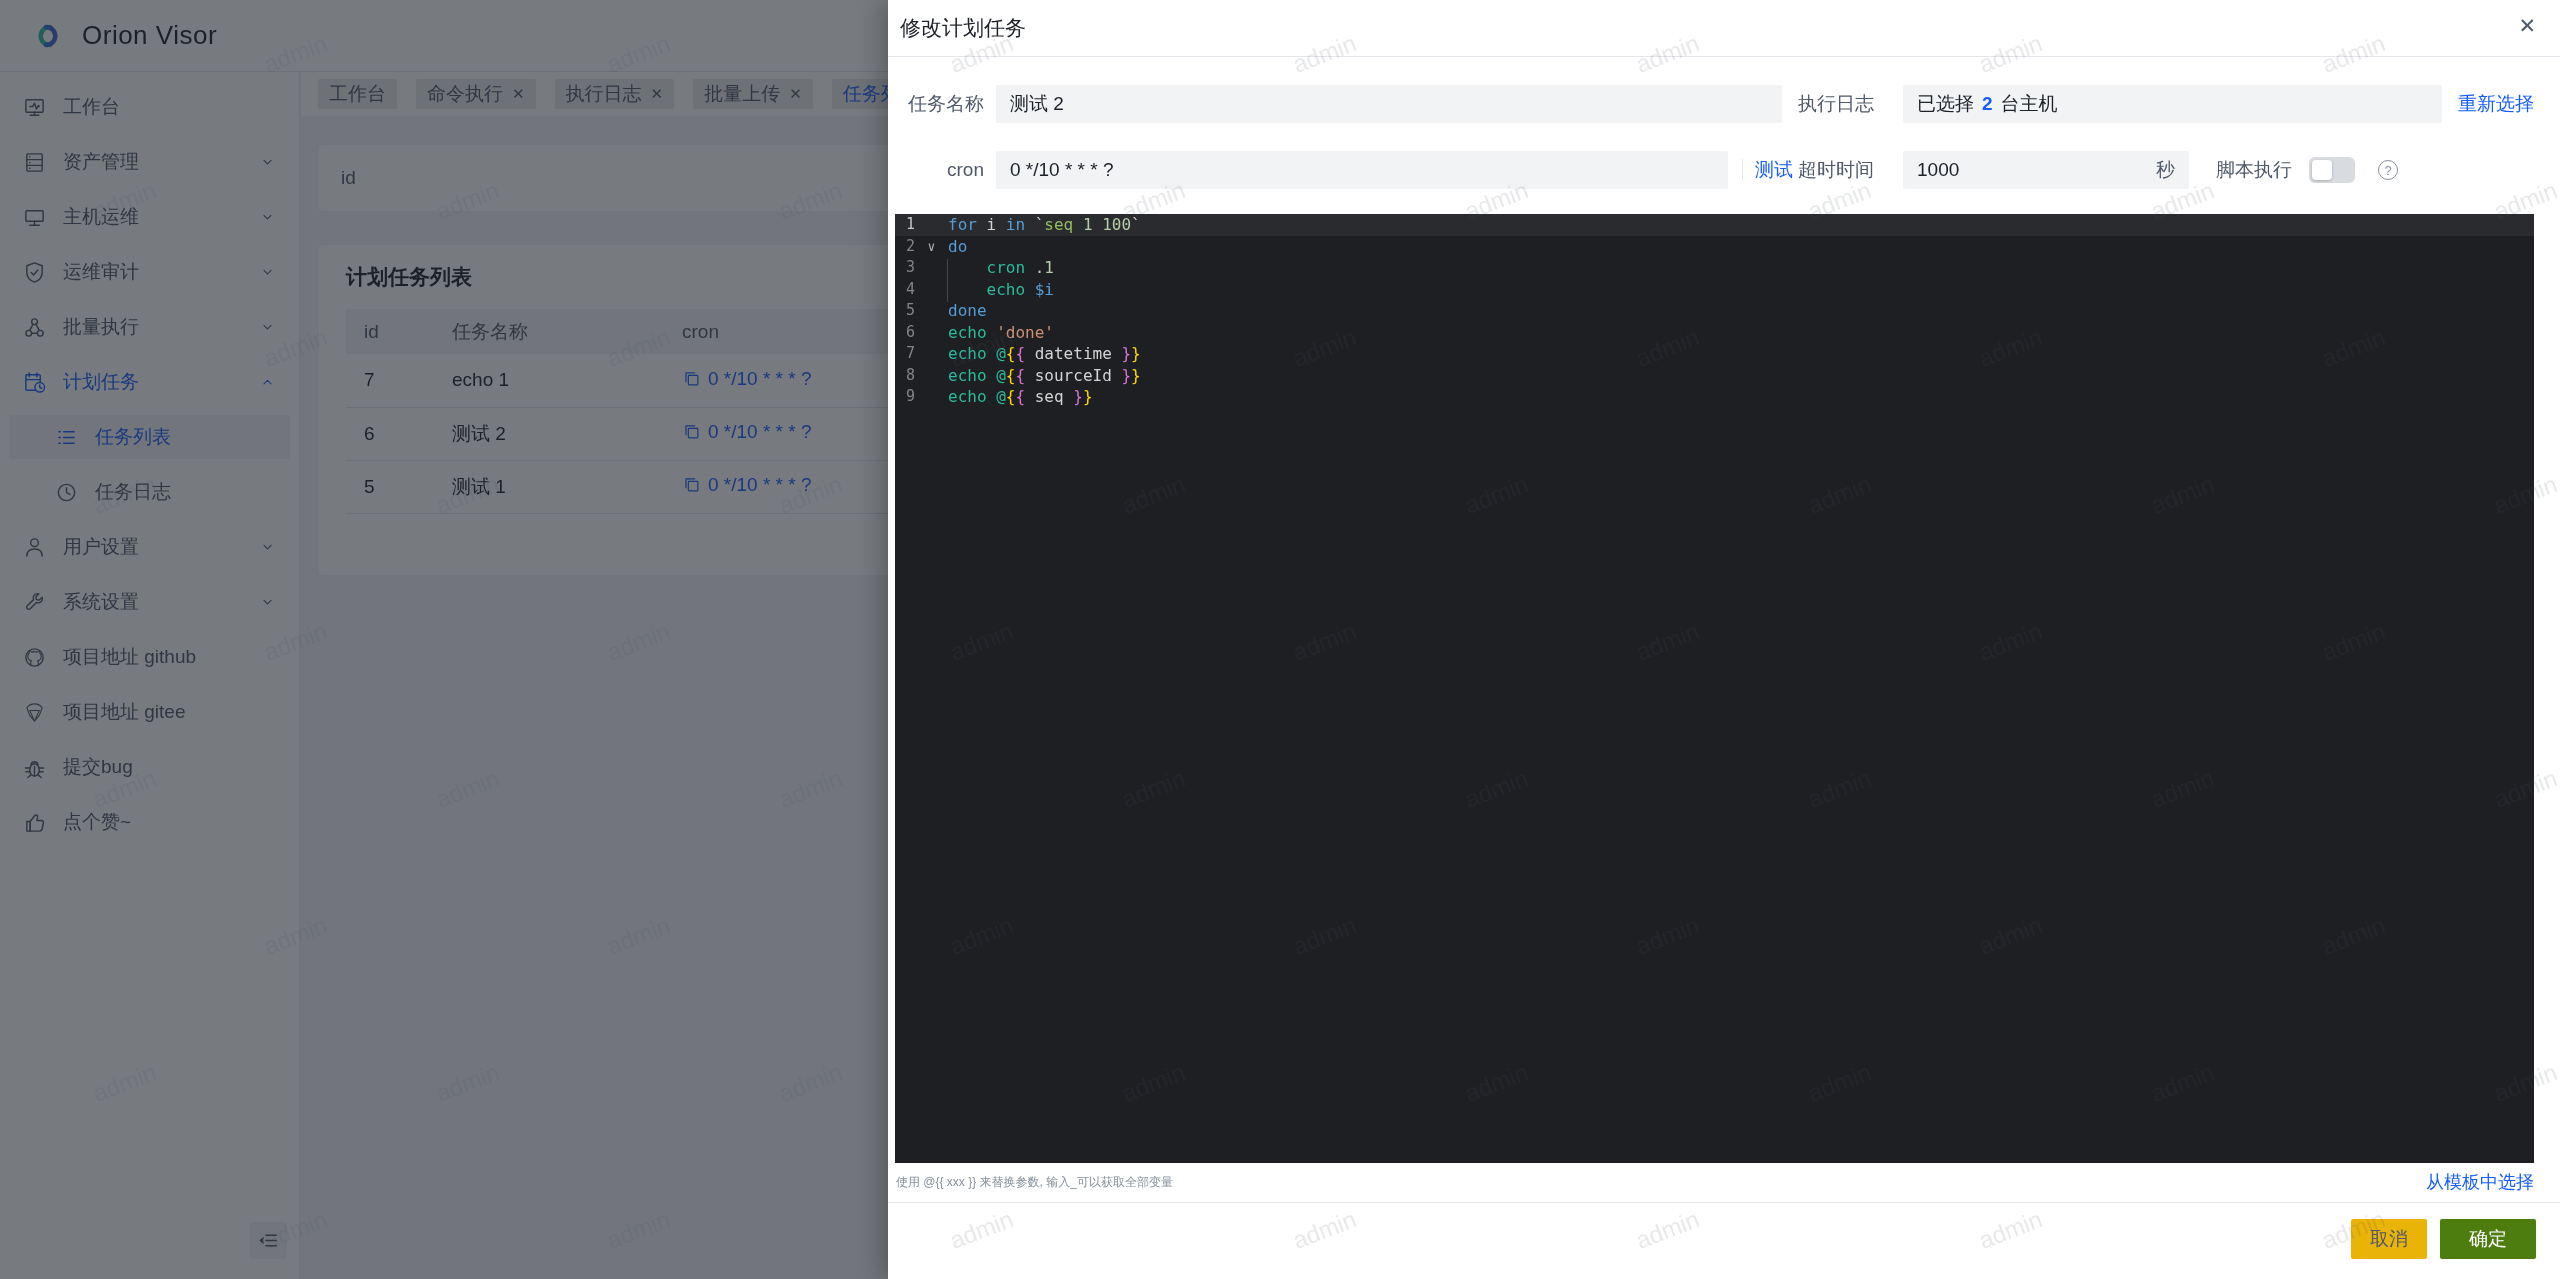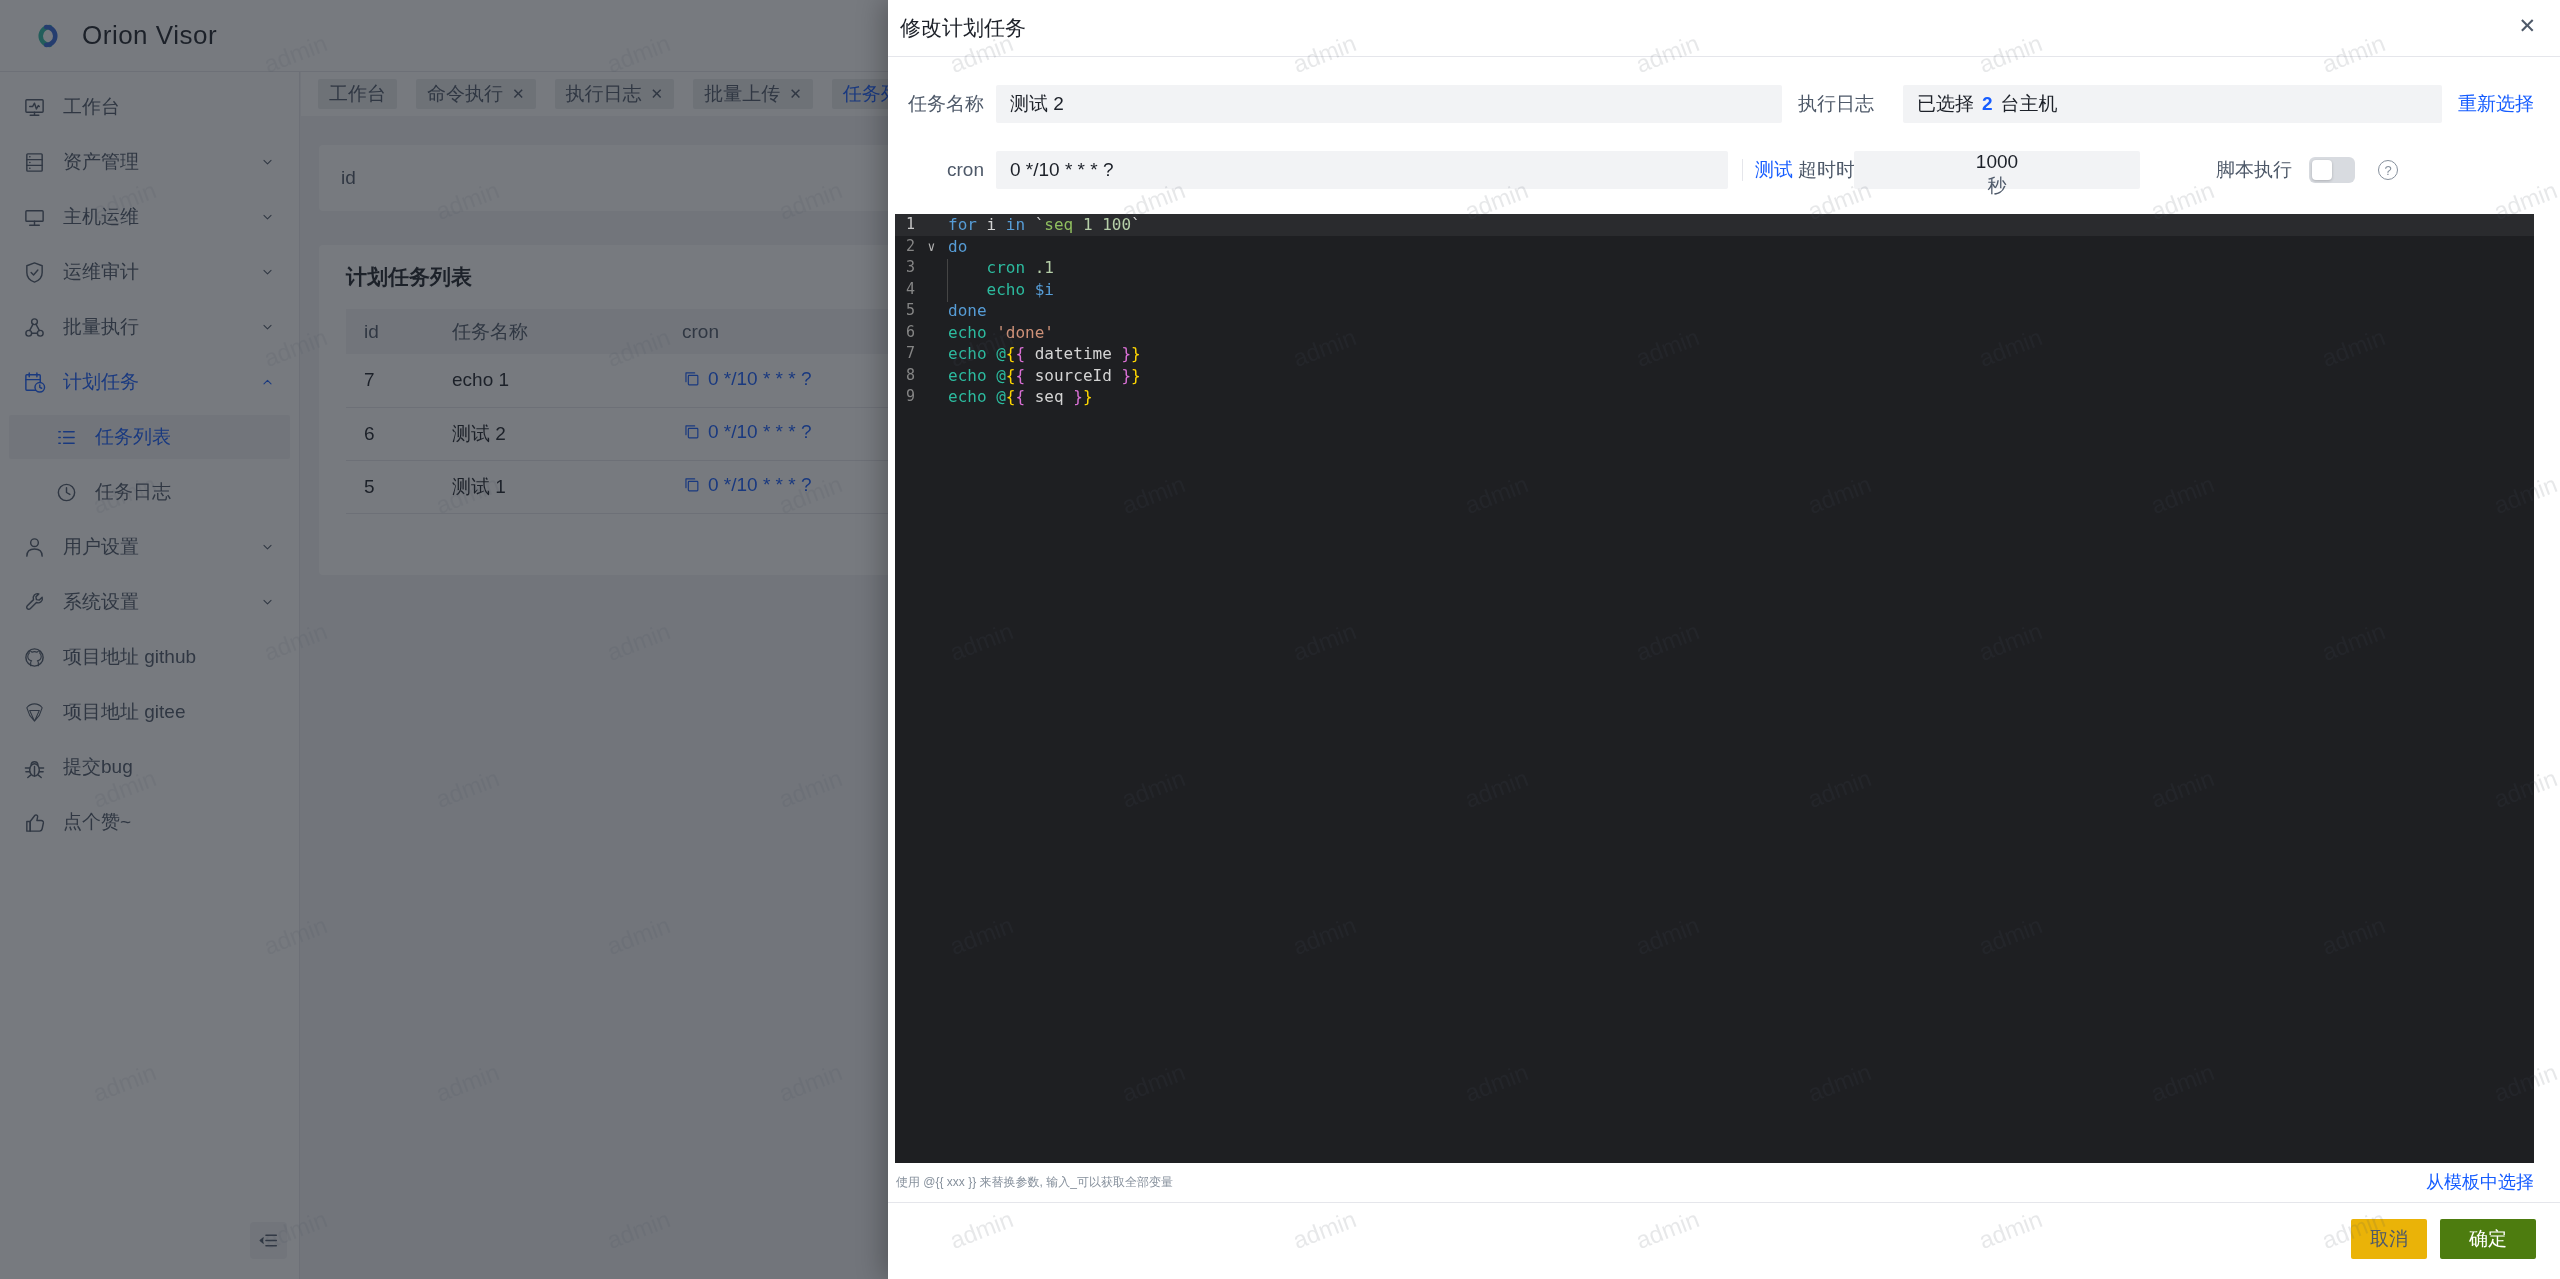--- a/index.html
+++ b/index.html
@@ -73,21 +73,21 @@
   .row-name { top:85px; }
   .row-cron { top:151px; }
   .name-input { left:100px; width:786px; }
   .host-field { left:1007px; right:92px;align-items:center; }
   .host-count { color:#165dff; font-weight:bold; margin:0 8px; }
   .link-blue { color:#165dff; cursor:pointer; font-size:19px; }
   .reselect-link { position:absolute; right:0; top:0; line-height:38px; }
   .cron-group { position:absolute; left:100px; top:0; display:flex; align-items:center; }
   .cron-input { position:relative; width:732px; }
   .vdivider { width:1px; height:22px; background:#e5e6eb; margin:0 12px 0 14px; }
-  .timeout-field { left:958px; width:286px; justify-content:space-between;flex-direction:column; }
+  .timeout-field { left:1007px; width:286px; justify-content:space-between; }
   .timeout-unit { color:#4e5969; }
   .script-label { left:1320px; width:76px; text-align:left !important; }
   .switch { position:absolute; left:1413px; top:6px; width:46px; height:26px; background:#d8dbe0;
     border-radius:6px; cursor:pointer; }
   .switch .knob { position:absolute; left:3px; top:3px; width:20px; height:20px; background:#fff;
     border-radius:4px; box-shadow:0 1px 3px rgba(0,0,0,0.2); }
   .help-icon { position:absolute; left:1482px; top:9px; width:20px; height:20px; border:1.6px solid #86909c;
     border-radius:50%; color:#86909c; font-size:13px; display:flex; align-items:center; justify-content:center; }
 
   

